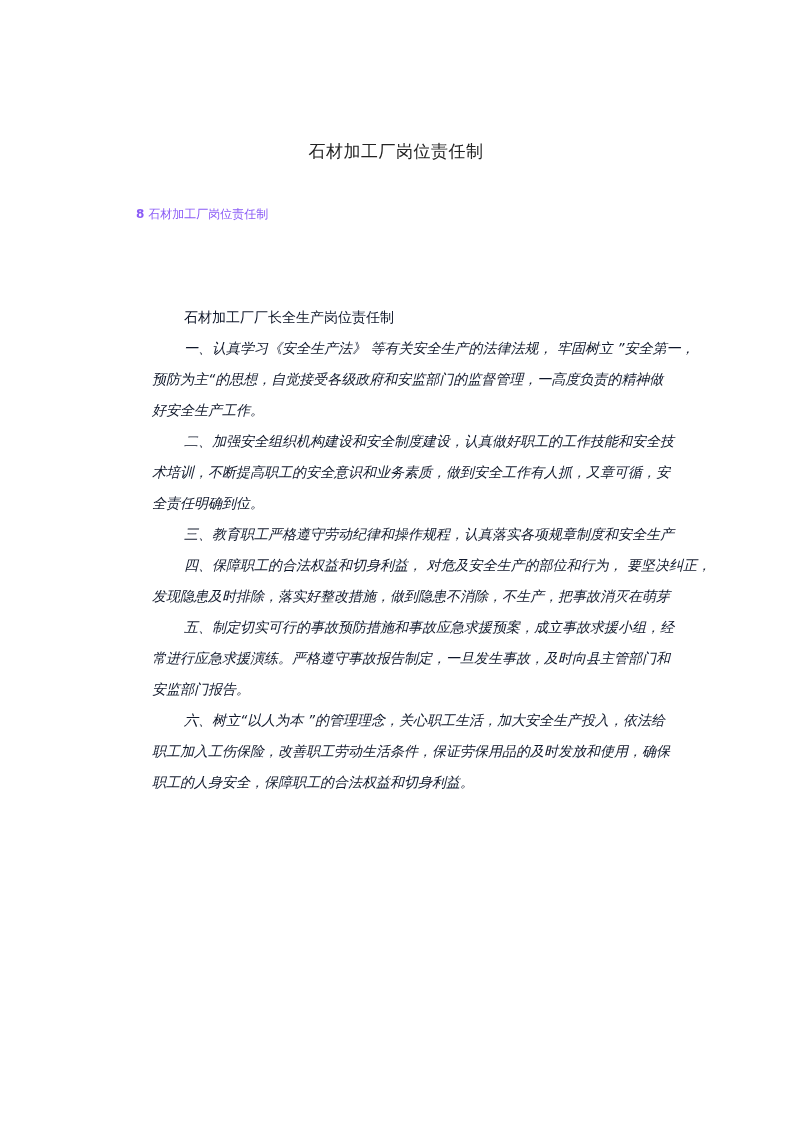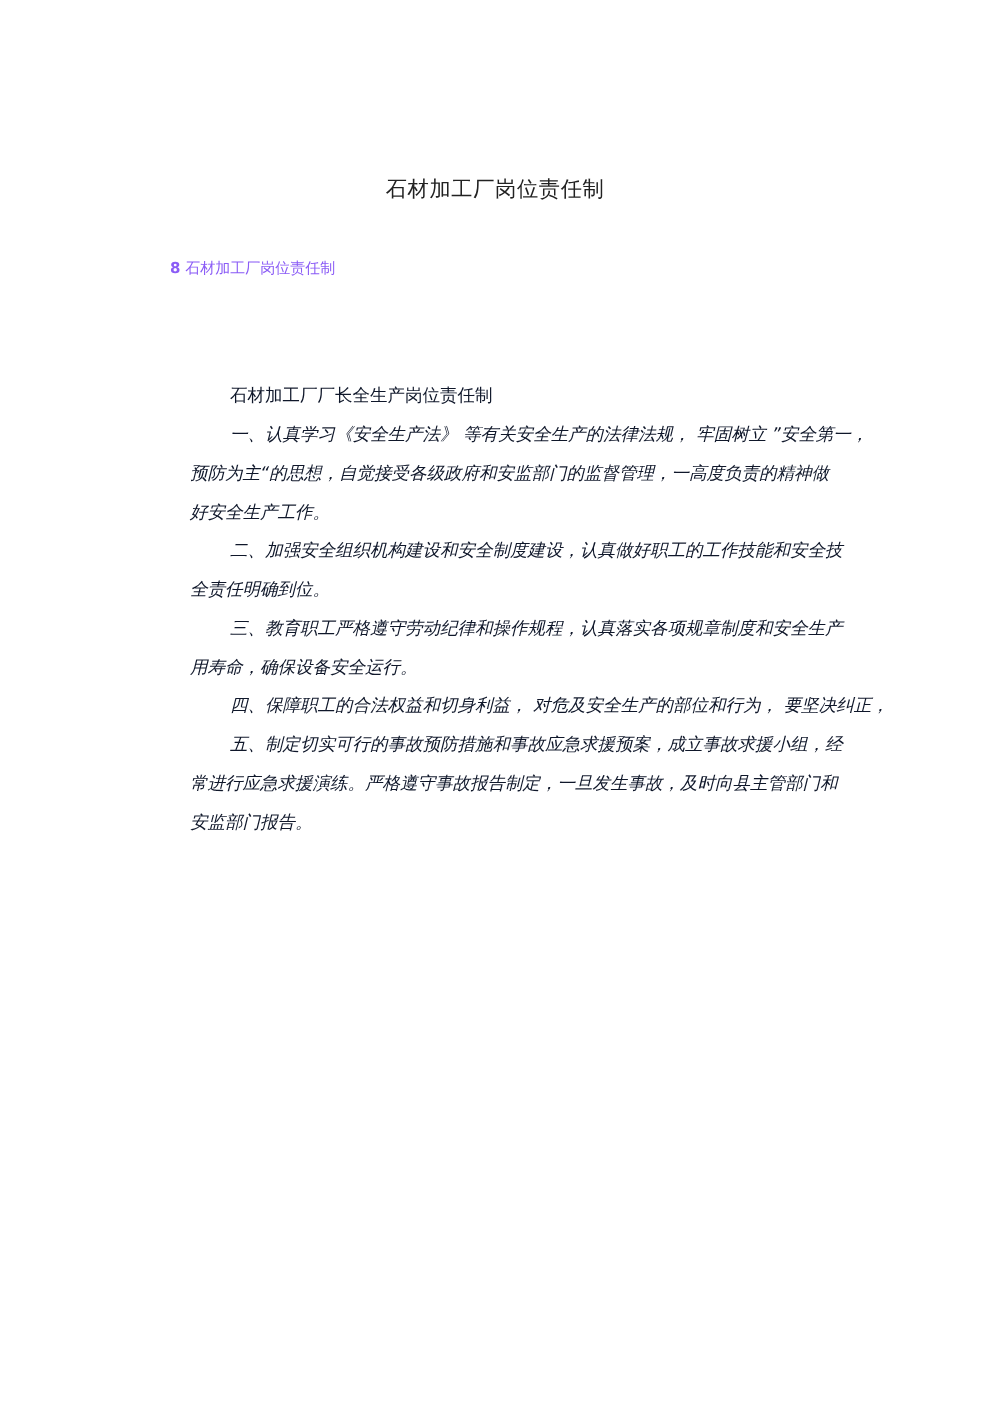--- a/index.html
+++ b/index.html
@@ -88,33 +88,39 @@
     <div class="sub-heading">石材加工厂厂长全生产岗位责任制</div>
 
     <div class="para">
       <span class="line first">一、认真学习《安全生产法》 等有关安全生产的法律法规，  牢固树立 ”安全第一，</span>
       <span class="line">预防为主“的思想，自觉接受各级政府和安监部门的监督管理，一高度负责的精神做</span>
       <span class="line">好安全生产工作。</span>
     </div>
 
     <div class="para">
       <span class="line first">二、加强安全组织机构建设和安全制度建设，认真做好职工的工作技能和安全技</span>
+      <span class="line">术培训，不断提高职工的安全意识和业务素质，做到安全工作有人抓，又章可循，安</span>
       <span class="line">全责任明确到位。</span>
     </div>
 
     <div class="para">
       <span class="line first">三、教育职工严格遵守劳动纪律和操作规程，认真落实各项规章制度和安全生产</span>
-      <span class="line">用寿命，确保设备安全运行。</span>
     </div>
 
     <div class="para">
       <span class="line first">四、保障职工的合法权益和切身利益，  对危及安全生产的部位和行为，  要坚决纠正，</span>
+      <span class="line">发现隐患及时排除，落实好整改措施，做到隐患不消除，不生产，把事故消灭在萌芽</span>
     </div>
 
     <div class="para">
       <span class="line first">五、制定切实可行的事故预防措施和事故应急求援预案，成立事故求援小组，经</span>
       <span class="line">常进行应急求援演练。严格遵守事故报告制定，一旦发生事故，及时向县主管部门和</span>
       <span class="line">安监部门报告。</span>
     </div>
 
+    <div class="para">
+      <span class="line first">六、树立“以人为本 ”的管理理念，关心职工生活，加大安全生产投入，依法给</span>
+      <span class="line">职工加入工伤保险，改善职工劳动生活条件，保证劳保用品的及时发放和使用，确保</span>
+      <span class="line">职工的人身安全，保障职工的合法权益和切身利益。</span>
+    </div>
   </div>
 
 </div>
 
 </body></html>

